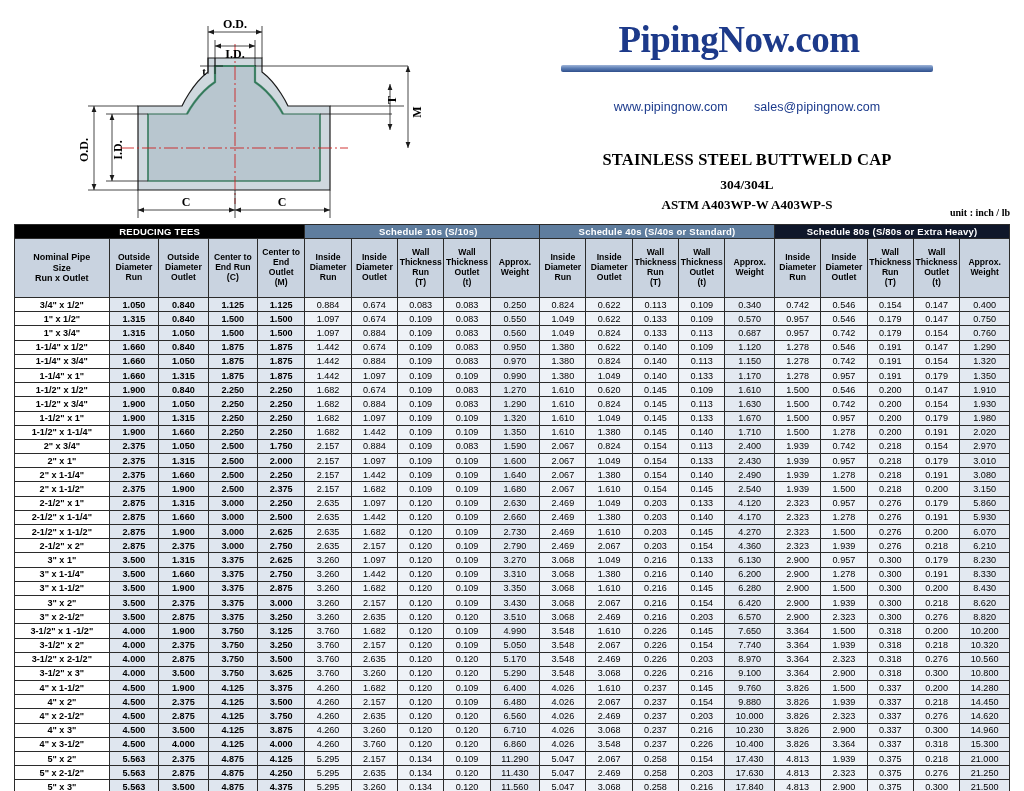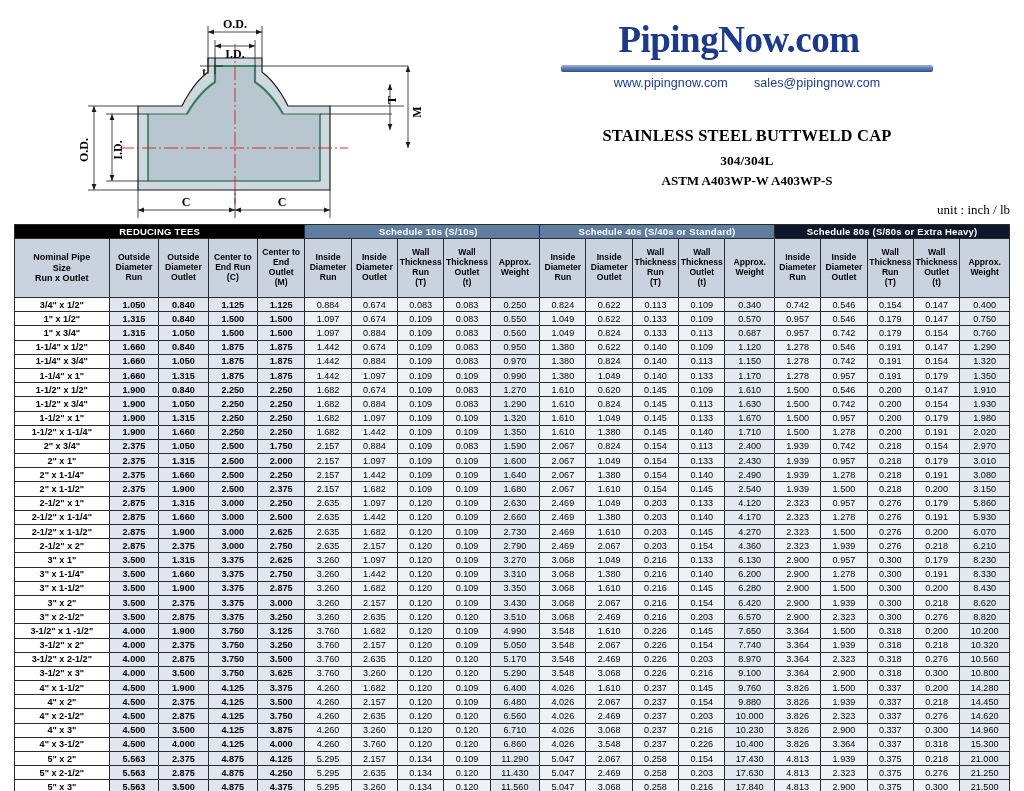--- a/index.html
+++ b/index.html
@@ -47,21 +47,21 @@
   .brand .dotcom { color: #1d3a8a; }
   .brand-rule {
     width: 372px;
     height: 7px;
     margin: 4px auto 0 auto;
     background: linear-gradient(to bottom, #9fb4d8 0%, #5d7fb5 45%, #2f4f8c 100%);
     border-radius: 2px;
   }
   .contact {
     text-align: center;
-    margin-top: 4px;
+    margin-top: 28px;
     font-size: 12.5px;
     color: #1b3a8c;
     letter-spacing: .1px;
   }
   .contact .sp { display: inline-block; width: 26px; }
 
   .titleblock {
     text-align: center;
     margin-top: 36px;
     font-family: "Liberation Serif", serif;
@@ -88,22 +88,22 @@
   }
   .titleblock .t5 {
     font-size: 13px;
     font-weight: bold;
     margin-top: 4px;
   }
   .unitnote {
     position: absolute;
     right: 14px;
     bottom: 6px;
-    font-size: 13px;
-    font-weight: normal;
+    font-size: 10px;
+    font-weight: bold;
     font-family: "Liberation Serif", serif;
   }
 
   
   svg.fig { display: block; }
 
   
   .tablewrap {
     padding: 0 14px;
     box-sizing: border-box;

